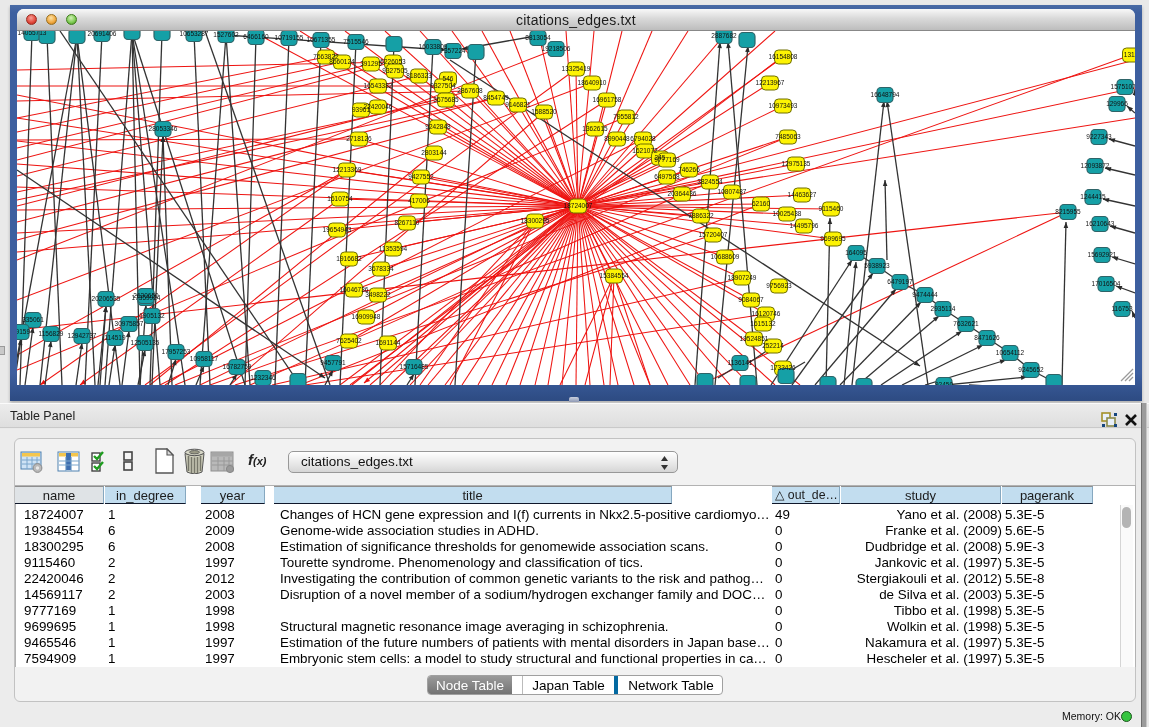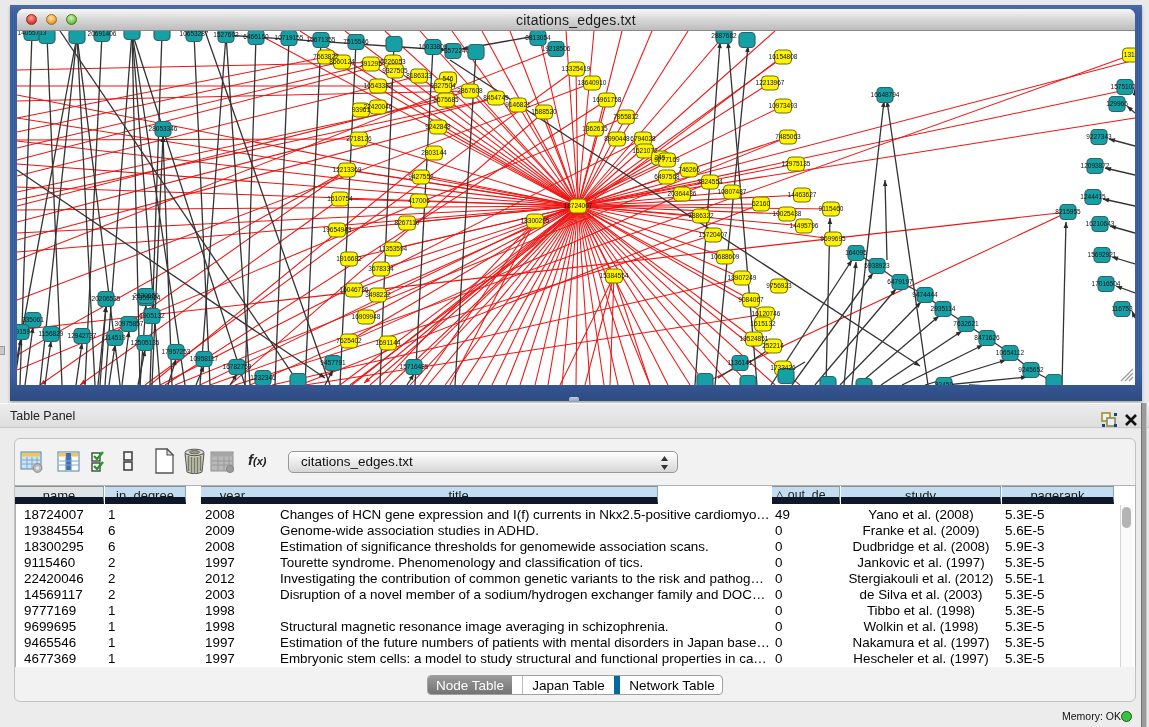--- a/index.html
+++ b/index.html
@@ -20,25 +20,25 @@
 #tp_head .t{position:absolute;left:10px;top:5px;font-size:12.5px;color:#222}
 #tp_body{left:0;top:429px;width:1141px;height:298px;background:#ececec}
 #roundpanel{left:14px;top:9px;width:1122px;height:264px;background:#f2f2f2;
  border:1px solid #c2c2c2;border-radius:6px}
 #combo{left:288px;top:451px;width:390px;height:22px;border:1px solid #989898;
  border-radius:5px;background:linear-gradient(#ffffff,#e3e3e3 70%,#d5d5d5);
  font-size:13.5px;color:#111;padding:2px 0 0 12px}
 #tablebox{left:15px;top:485px;width:1121px;height:182px;background:#fff;
  border:1px solid #b2b2b2;border-bottom:none}
 .hcell{position:absolute;top:486px;height:18px;background:#c2ddef;
- border-right:1px solid #86a8c0;border-top:1px solid #8f8f8f;border-bottom:7px solid #0f172a;
+ border-right:1px solid #86a8c0;border-top:1px solid #8f8f8f;border-bottom:1px solid #0f172a;
  font-size:13px;color:#1c1c1c;text-align:center;padding-top:1px;white-space:nowrap;overflow:hidden}
 .trow{position:absolute;left:0;width:1135px;height:16px;font-size:13.4px;color:#000}
 .trow span{position:absolute;top:1px;white-space:nowrap}
-.trow .ctr{text-align:center}
+.trow .ctr{text-align:right}
 .trow .ttl{width:491px;overflow:hidden;text-overflow:ellipsis}
 #tabs{left:427px;top:675px;width:296px;height:20px;border:1px solid #a0a0a0;
  border-radius:4px;background:#fff;font-size:13.5px;overflow:hidden}
 #tabs .seg{position:absolute;top:0;height:20px;text-align:center;padding-top:2px}
 #memtxt{left:1062px;top:710px;font-size:10.5px;color:#111}
 #memdot{left:1121px;top:711px;width:11px;height:11px;border-radius:50%;
  background:#35c53f;border:1.5px solid #1d551d}
 #rstrip{left:1141px;top:403px;width:6px;height:324px;background:#9b9b9b;
  border-left:1px solid #6f6f6f;border-right:1px solid #c6c6c6}
 </style></head><body>
@@ -808,24 +808,24 @@
 <div id="combo" class="abs">citations_edges.txt
  <svg class="abs" style="right:8px;top:3px" width="9" height="16" viewBox="0 0 9 16">
  <path d="M4.5 1L8 6H1z" fill="#333"></path>
       <path d="M4.5 15L1 10h7z" fill="#333"></path>
     </svg>
 </div>
 <div id="tablebox" class="abs"></div>
 <div class="hcell" style="left:15px;width:89px;background:#dfe3e6">name</div>
 <div class="hcell" style="left:105px;width:81px">in_degree</div>
 <div class="hcell" style="left:201px;width:64px">year</div>
-<div class="hcell" style="left:260px;width:398px">title</div>
+<div class="hcell" style="left:274px;width:398px">title</div>
 <div class="hcell" style="left:772px;width:68px;text-align:left;padding-left:3px;font-size:12.3px">△ out_de…</div>
 <div class="hcell" style="left:841px;width:160px">study</div>
-<div class="hcell" style="left:1002px;width:112px">pagerank</div>
+<div class="hcell" style="left:1002px;width:91px">pagerank</div>
 <div class="trow" style="top:506px">
 <span style="left:24px">18724007</span>
     <span style="left:108px">1</span>
 <span style="left:205px">2008</span>
     <span class="ttl" style="left:280px">Changes of HCN gene expression and I(f) currents in Nkx2.5-positive cardiomyocytes derived from embryonic stem cells</span>
 <span style="left:775px">49</span>
     <span class="ctr" style="left:840px;width:162px">Yano et al. (2008)</span>
 <span style="left:1005px">5.3E-5</span>
   </div>
 <div class="trow" style="top:522px">
@@ -855,21 +855,21 @@
     <span class="ctr" style="left:840px;width:162px">Jankovic et al. (1997)</span>
 <span style="left:1005px">5.3E-5</span>
   </div>
 <div class="trow" style="top:570px">
 <span style="left:24px">22420046</span>
     <span style="left:108px">2</span>
 <span style="left:205px">2012</span>
     <span class="ttl" style="left:280px">Investigating the contribution of common genetic variants to the risk and pathogenesis of ADHD</span>
 <span style="left:775px">0</span>
     <span class="ctr" style="left:840px;width:162px">Stergiakouli et al. (2012)</span>
-<span style="left:1005px">5.5E-1</span>
+<span style="left:1005px">5.5E-8</span>
   </div>
 <div class="trow" style="top:586px">
 <span style="left:24px">14569117</span>
     <span style="left:108px">2</span>
 <span style="left:205px">2003</span>
     <span class="ttl" style="left:280px">Disruption of a novel member of a sodium/hydrogen exchanger family and DOCK3 is associated with ADHD</span>
 <span style="left:775px">0</span>
     <span class="ctr" style="left:840px;width:162px">de Silva et al. (2003)</span>
 <span style="left:1005px">5.3E-5</span>
   </div>
@@ -893,29 +893,29 @@
 <div class="trow" style="top:634px">
 <span style="left:24px">9465546</span>
     <span style="left:108px">1</span>
 <span style="left:205px">1997</span>
     <span class="ttl" style="left:280px">Estimation of the future numbers of patients with mental disorders in Japan based on National Survey data</span>
 <span style="left:775px">0</span>
     <span class="ctr" style="left:840px;width:162px">Nakamura et al. (1997)</span>
 <span style="left:1005px">5.3E-5</span>
   </div>
 <div class="trow" style="top:650px">
-<span style="left:24px">4677369</span>
+<span style="left:24px">7594909</span>
     <span style="left:108px">1</span>
 <span style="left:205px">1997</span>
     <span class="ttl" style="left:280px">Embryonic stem cells: a model to study structural and functional properties in cardiomyogenesis research</span>
 <span style="left:775px">0</span>
     <span class="ctr" style="left:840px;width:162px">Hescheler et al. (1997)</span>
 <span style="left:1005px">5.3E-5</span>
   </div>
 <div class="abs" style="left:1120px;top:505px;width:13px;height:162px;background:#fafafa;border-left:1px solid #d5d5d5"></div>
 <div class="abs" style="left:1122px;top:507px;width:9px;height:21px;background:#b4b4b4;border-radius:5px"></div>
 <div id="tabs" class="abs">
  <span class="seg" style="left:0;width:84px;background:linear-gradient(#9a9a9a,#6f6f6f);color:#fff">Node Table</span>
  <span class="seg" style="left:94px;width:92px;border-left:1px solid #bbb">Japan Table</span>
- <span class="seg" style="left:186px;width:110px;border-left:6px solid #0369a1">Network Table</span>
+ <span class="seg" style="left:186px;width:110px;border-left:4px solid #0369a1">Network Table</span>
 </div>
 <div id="memtxt" class="abs">Memory: OK</div>
 <div id="memdot" class="abs"></div>
 <div id="rstrip" class="abs"></div>
 </body></html>

